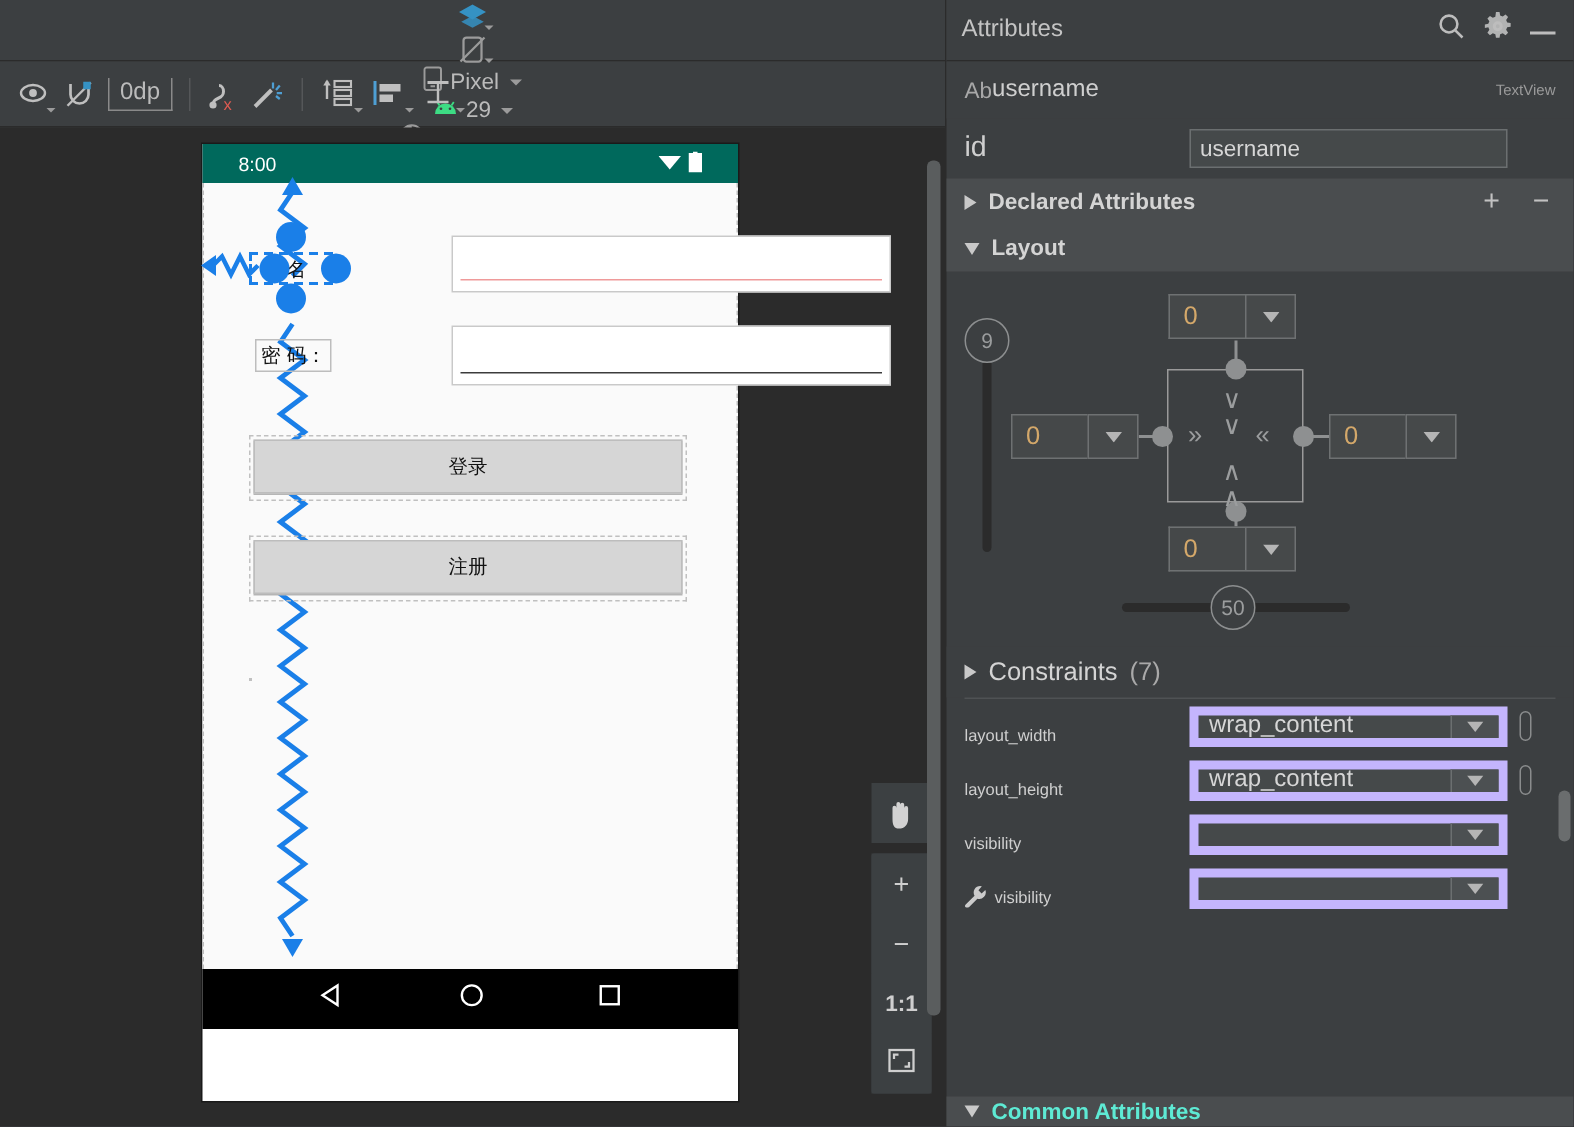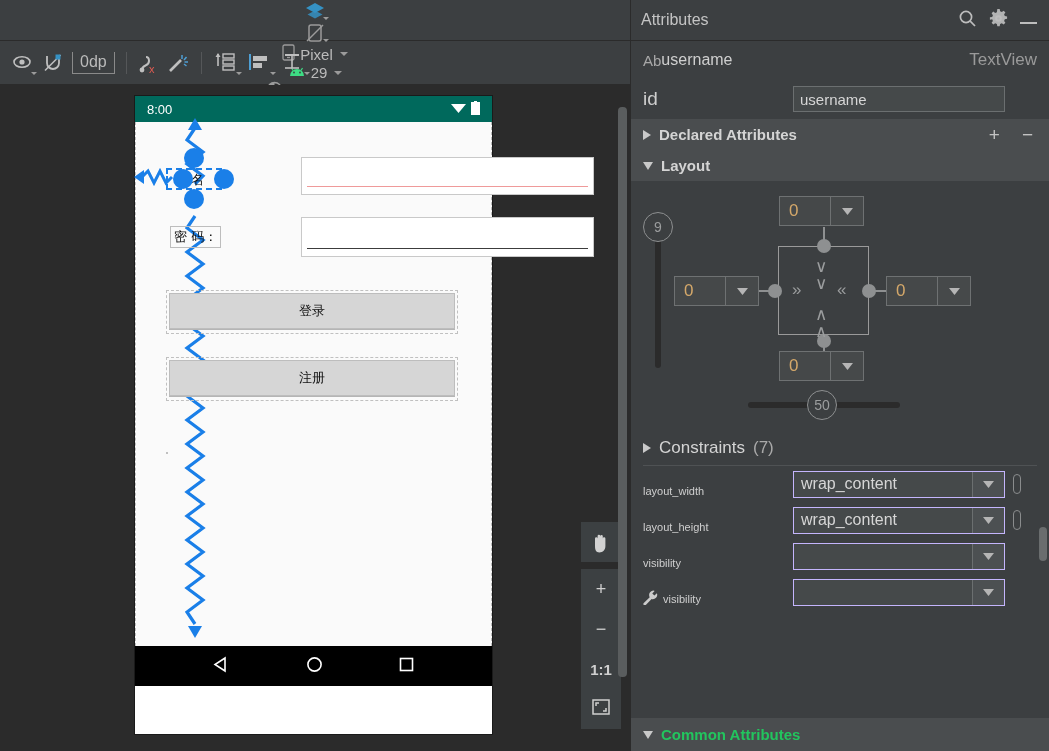--- a/index.html
+++ b/index.html
@@ -51,21 +51,21 @@
   
   .surface { position: relative; width: 630px; height: 666px; background: #2b2b2b; overflow: hidden; }
 
   .device {
     position: absolute; left: 135px; top: 11px;
     width: 357px; height: 638px; background: #ffffff;
     box-shadow: 0 0 0 1px #1a1a1a;
   }
   .status-bar {
     height: 26px; background: #00695c; color: #fff;
-    display: flex; align-items: center; padding: 0 12px; font-size: 13px;
+    display: flex; align-items: center; padding: 0 24px; font-size: 13px;
   }
   .status-right { margin-left: auto; display: flex; align-items: center; gap: 5px; }
   .app-bar {
     height: 48px; background: #00796b; color: #fff;
     display: flex; align-items: center; padding: 0 16px; font-size: 19px;
   }
   .content-area { position: relative; height: 524px; background: #fafafa;
                   border: 1px dashed #bdbdbd; border-top: none; border-bottom: none; }
   .nav-bar { height: 40px; background: #000; display: flex; align-items: center;
              justify-content: space-around; padding: 0 40px; }
@@ -111,21 +111,21 @@
     height: 41px; display: flex; align-items: center; padding: 0 10px;
     background: #3c3f41; border-bottom: 1px solid #2b2b2b;
   }
   .attrs-title { color: #c4c4c4; font-size: 16px; }
   .attrs-actions { margin-left: auto; display: flex; align-items: center; gap: 12px; }
 
   .comp-row {
     height: 38px; display: flex; align-items: center; padding: 0 12px;
     background: #3c3f41; color: #cfcfcf; font-size: 16px; gap: 0;
   }
-  .comp-type { margin-left: auto; color: #9a9a9a; font-size: 17px; }
+  .comp-type { margin-left: auto; color: #9a9a9a; font-size: 10px; }
 
   .id-row { height: 40px; display: flex; align-items: center; padding: 0 12px; }
   .id-label { color: #cfcfcf; font-size: 19px; width: 150px; }
   .text-field {
     flex: 1; height: 26px; background: #45494a; border: 1px solid #6b6f70;
     color: #d6d6d6; font-size: 15px; padding: 0 6px; display: flex; align-items: center;
     max-width: 212px;
   }
 
   .section-head {
@@ -161,32 +161,32 @@
   .bias-h-track { position: absolute; left: 117px; top: 221px; width: 152px; height: 6px;
                   background: #2b2b2b; border-radius: 3px; }
   .bias-h-knob { position: absolute; left: 176px; top: 209px; width: 30px; height: 30px; border-radius: 50%;
                  background: #3c3f41; border: 1px solid #8d8f90; color: #9b9d9e; font-size: 14px;
                  display: flex; align-items: center; justify-content: center; }
 
   .divider { height: 1px; background: #4f5254; margin: 0 12px; }
 
   .attr-row { height: 36px; display: flex; align-items: center; padding: 0 12px; }
   .attr-label { color: #cfcfcf; font-size: 11px; width: 150px; display: flex; align-items: center; gap: 5px; margin-top: 13px; }
-  .combo { width: 212px; height: 27px; display: flex; background: #45494a; border: 1px solid #c4b5fd; }
+  .combo { width: 212px; height: 27px; display: flex; background: #45494a; border: 6px solid #c4b5fd; }
   .combo .cval { flex: 1; display: flex; align-items: center; padding-left: 7px;
                  color: #d6d6d6; font-size: 16px; }
   .combo .cbtn { width: 32px; background: #4c5052; border-left: 1px solid #6b6f70;
                  display: flex; align-items: center; justify-content: center; }
   .pill { width: 8px; height: 20px; border: 1px solid #8a8c8d; border-radius: 4px; margin-left: 8px; }
 
   .attrs-scroll { position: absolute; right: 2px; top: 527px; width: 8px; height: 34px;
                   background: #6a6d6e; border-radius: 4px; }
-  .partial-head { position: absolute; left: 0; right: 0; bottom: 0; height: 33px;
+  .partial-head { position: absolute; left: 0; right: 0; bottom: 0; height: 20px;
                   background: #4a4d4f; display: flex; align-items: center; padding: 0 12px;
-                  color: #22c55e; font-size: 15px; font-weight: bold; gap: 8px; overflow: hidden; }
+                  color: #5eead4; font-size: 15px; font-weight: bold; gap: 8px; overflow: hidden; }
 </style>
 </head>
 <body>
 
 <div id="app">
 
   <div class="editor">
 
     <div class="toolbar-row">
       <div class="icon-btn">

